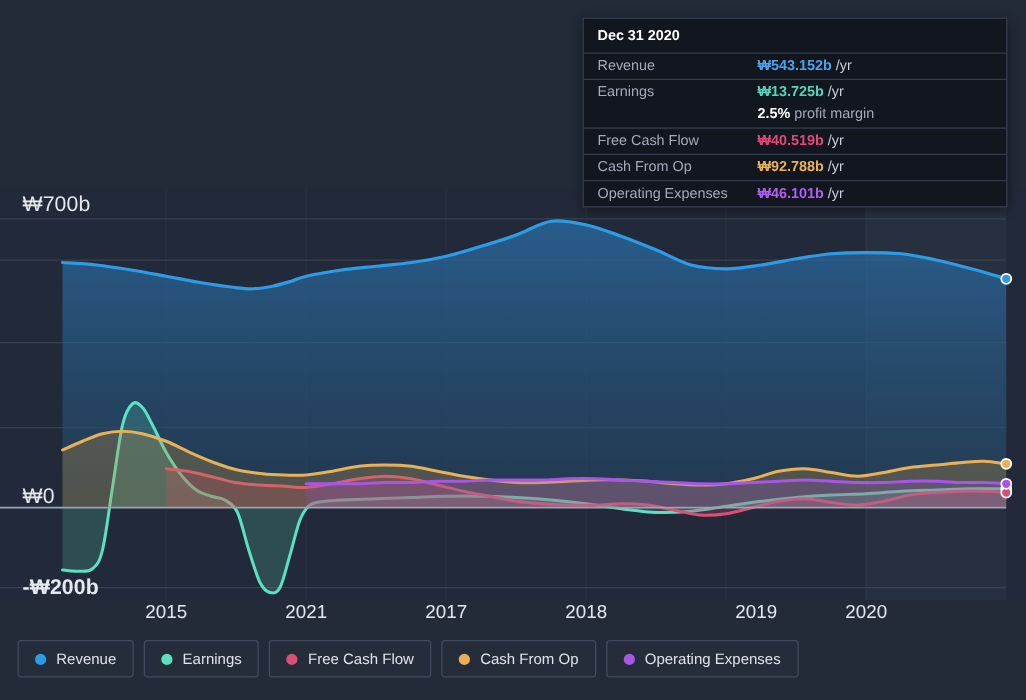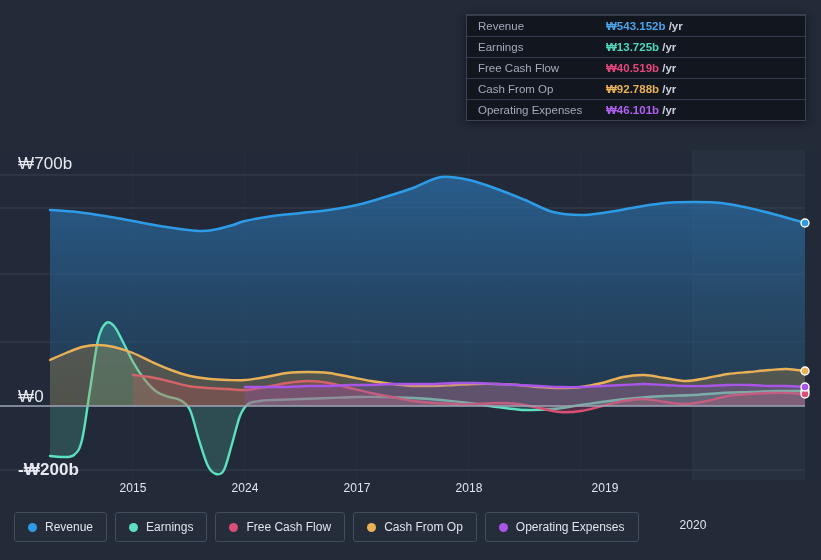--- a/index.html
+++ b/index.html
@@ -32,21 +32,21 @@
   .axis-label {
     position: absolute;
     font-size: 17px;
     color: #e6e9ef;
     white-space: nowrap;
     letter-spacing: .1px;
     pointer-events: none;
   }
   .y-label { left: 18px; }
   .x-label {
-    font-size: 12px;
+    font-size: 15px;
     color: #e2e6ee;
     transform: translateX(-50%);
   }
 
   
   #tooltip {
     position: absolute;
     left: 466px; top: 14px;
     width: 340px;
     background: #12161f;
@@ -74,21 +74,21 @@
     color: #a3abba;
     font-size: 11.5px;
     white-space: nowrap;
   }
   .tt-val {
     font-size: 11.5px;
     white-space: nowrap;
     color: #c9cedb;
   }
   .tt-val b { font-weight: bold; }
-  .tt-unit { color: #c9cedb; font-weight: bold; }
+  .tt-unit { color: #c9cedb; font-weight: normal; }
 
   
   #legend {
     position: absolute;
     left: 14px; top: 512px;
     display: flex;
     gap: 8px;
   }
   .legend-item {
     display: flex;
@@ -181,37 +181,42 @@
         <circle cx="805" cy="387" r="4" fill="#A855E8" stroke="#ffffff" stroke-width="1.4"></circle>
       </g>
   </svg>
 
   <div class="axis-label y-label" style="top:154px;">₩700b</div>
   <div class="axis-label y-label" style="top:387px;">₩0</div>
   <div class="axis-label y-label" style="top:460px;font-weight:bold;">-₩200b</div>
 
   <div id="xlabels">
       <div class="axis-label x-label" style="left: 133px; top: 481px;">2015</div>
-      <div class="axis-label x-label" style="left: 245px; top: 481px;">2024</div>
+      <div class="axis-label x-label" style="left: 245px; top: 481px;">2021</div>
       <div class="axis-label x-label" style="left: 357px; top: 481px; text-align: right;">2017</div>
       <div class="axis-label x-label" style="left: 469px; top: 481px;">2018</div>
       <div class="axis-label x-label" style="left: 581px; top: 481px; margin-left: 24px;">2019</div>
-      <div class="axis-label x-label" style="left: 693px; top: 481px; margin-top: 37px;">2020</div>
+      <div class="axis-label x-label" style="left: 693px; top: 481px;">2020</div>
     </div>
 
   <div id="tooltip">
+    <div class="tt-title">Dec 31 2020</div>
     <div id="tooltip-rows">
         <div class="tt-row">
           <div class="tt-key">Revenue</div>
           <div class="tt-val"><b style="color: rgb(75, 163, 232);">₩543.152b</b><span class="tt-unit"> /yr</span></div>
         </div>
         <div class="tt-row">
           <div class="tt-key">Earnings</div>
           <div class="tt-val"><b style="color: rgb(79, 214, 188);">₩13.725b</b><span class="tt-unit"> /yr</span></div>
         </div>
+        <div class="tt-row sub">
+          <div class="tt-key"></div>
+          <div class="tt-val"><b style="color: rgb(255, 255, 255);">2.5%</b><span class="tt-unit" style="color: rgb(163, 171, 186);"> profit margin</span></div>
+        </div>
         <div class="tt-row">
           <div class="tt-key">Free Cash Flow</div>
           <div class="tt-val"><b style="color: rgb(229, 70, 122);">₩40.519b</b><span class="tt-unit"> /yr</span></div>
         </div>
         <div class="tt-row">
           <div class="tt-key">Cash From Op</div>
           <div class="tt-val"><b style="color: rgb(232, 177, 88);">₩92.788b</b><span class="tt-unit"> /yr</span></div>
         </div>
         <div class="tt-row">
           <div class="tt-key">Operating Expenses</div>

